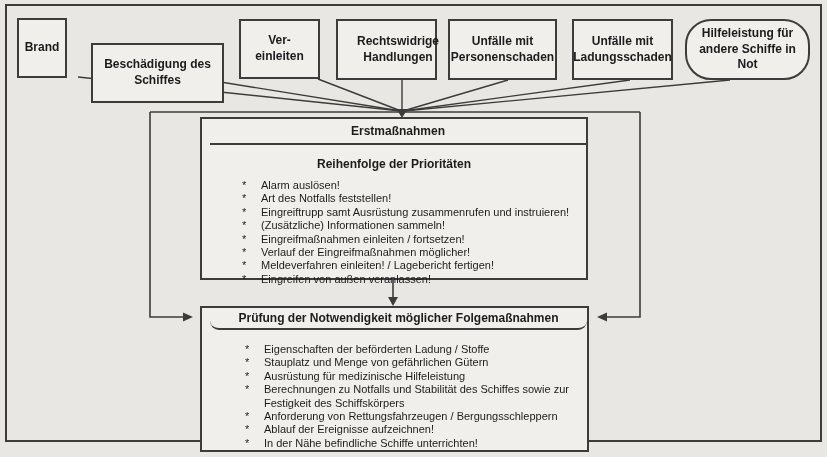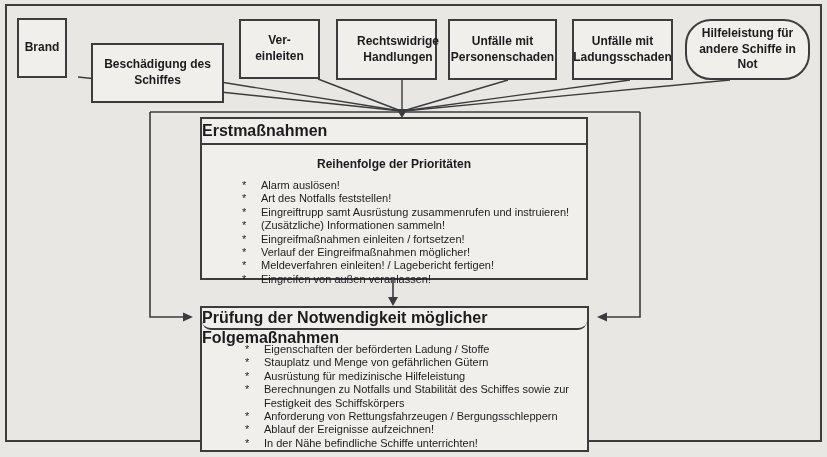--- a/index.html
+++ b/index.html
@@ -48,22 +48,24 @@
   }
   .big-box{
     position:absolute;
     border:2px solid var(--line);
     background:var(--box-fill);
     box-sizing:border-box;
     z-index:3;
   }
   .box-title{
     border-bottom:2px solid var(--line);
+    text-align:center;
     font-weight:bold;
-    font-size:16px;
+    font-size:12px;
+    margin-left:8px;
   }
   .erst .box-title{height:24px;line-height:24px;}
   .folge .box-title{height:20px;line-height:20px;border-radius:9px;}
   .box-subtitle{
     text-align:center;
     font-weight:bold;
     font-size:12px;
     margin-top:12px;
   }
   .item-list{margin:0;padding:0;}

